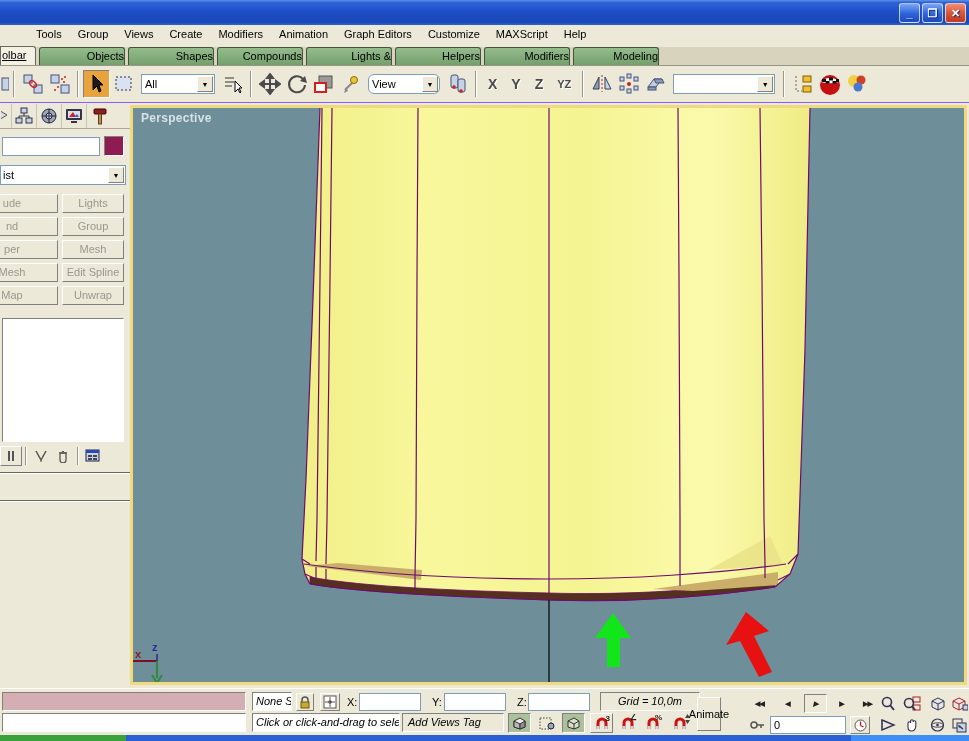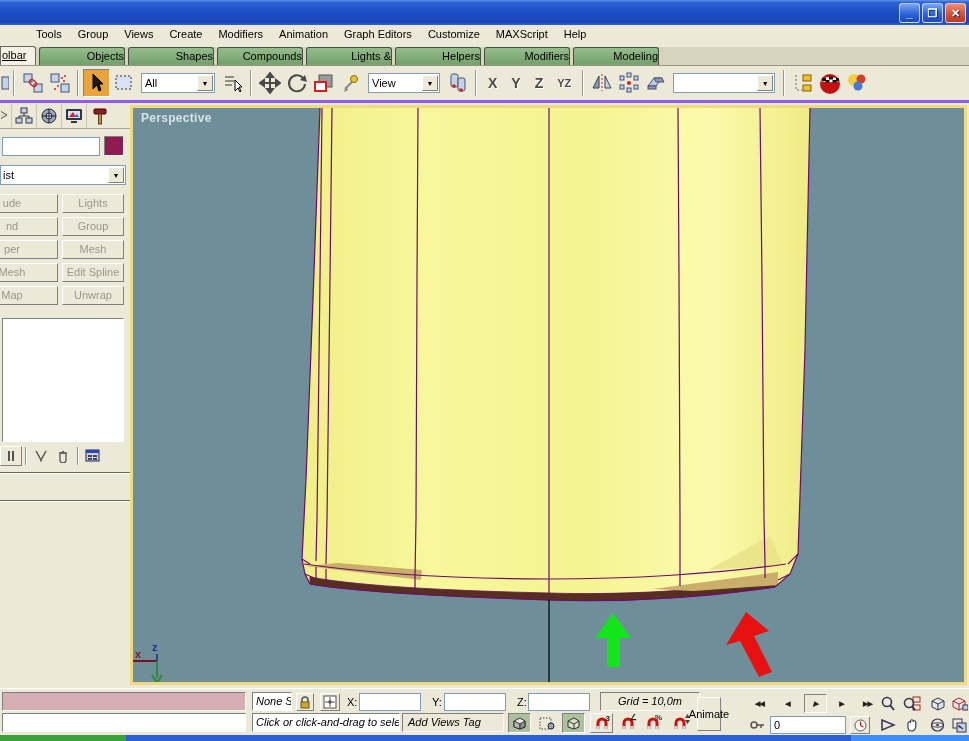--- a/index.html
+++ b/index.html
@@ -29,21 +29,21 @@
   .tabbar { position:absolute; top:47px; left:0; width:969px; height:19px; background:#D8D3BC;
     display:flex; align-items:flex-end; gap:3px; border-bottom:1px solid #989486; }
   .tab { height:18px; width:86px; background:linear-gradient(180deg,#94BC8C,#74A06C);
     border:1px solid #44523F; border-bottom:none; border-radius:3px 3px 0 0;
     font-size:11px; color:#000; text-align:right; line-height:16px; overflow:hidden; }
   .tab-partial { height:19px; width:36px; background:#F4F1E4; border:1px solid #6a675c; border-bottom:none;
     border-radius:0 3px 0 0; font-size:11px; line-height:17px; padding-left:1px; overflow:hidden;text-decoration:underline; }
 
   
   .toolbar { position:absolute; top:66px; left:0; width:969px; height:37px; background:#ECE9D8;
-    border-bottom:3px solid #8b5cf6; display:flex; align-items:center; }
+    border-bottom:1px solid #8b5cf6; display:flex; align-items:center; }
   .tbi { display:inline-flex; width:27px; height:28px; align-items:center; justify-content:center; flex:0 0 auto; }
   .tbi.active { background:#E8A33C; border:1px solid; border-color:#808080 #fff #fff #808080; }
   .tbsep { width:2px; height:26px; border-left:1px solid #9a968a; border-right:1px solid #fff; margin:0 4px; flex:0 0 auto;}
   .dd { position:relative; height:20px; background:#fff; border:1px solid #7F9DB9; font-size:11px; flex:0 0 auto; }
   .dd .dd-text { position:absolute; left:3px; top:3px; white-space:nowrap; }
   .dd .dd-arrow { position:absolute; right:1px; top:1px; bottom:1px; width:16px; background:#ECE9D8;
     border:1px solid; border-color:#fff #808080 #808080 #fff; font-size:7px; display:flex; align-items:center; justify-content:center; color:#000;}
   .axisbtn { font-weight:bold; color:#4a4a4a; font-size:14px; padding:2px 7px; text-shadow:1px 1px 0 #ffffff; flex:0 0 auto;}
   .axisbtn.small { font-size:11px; }
 
@@ -237,21 +237,21 @@
           <rect x="2" y="10" width="11" height="9" fill="#fff" stroke="#D02020" stroke-width="2"></rect>
         </svg>
       </span>
     <span class="tbi">
         <svg width="22" height="22">
           <line x1="5" y1="17" x2="13" y2="9" stroke="#888" stroke-width="2"></line>
           <circle cx="14" cy="7" r="3.5" fill="#E8C832" stroke="#8a6a10"></circle>
           <polygon points="4,20 8,18 6,14" fill="#888"></polygon>
         </svg>
       </span>
-    <span class="dd" style="width:72px;margin:0 4px;">
+    <span class="dd" style="width:72px;margin:0 4px;border-radius:6px;">
       <span class="dd-text">View</span>
       <span class="dd-arrow">▼</span>
     </span>
     <span class="tbi">
         <svg width="22" height="22">
           <rect x="4" y="2" width="7" height="13" rx="2" fill="#C6D3E7" stroke="#44527A"></rect>
           <rect x="11" y="6" width="7" height="13" rx="2" fill="#C6D3E7" stroke="#44527A"></rect>
           <circle cx="7" cy="14" r="1.8" fill="#C22"></circle>
           <circle cx="14" cy="18" r="1.8" fill="#C22"></circle>
         </svg>

